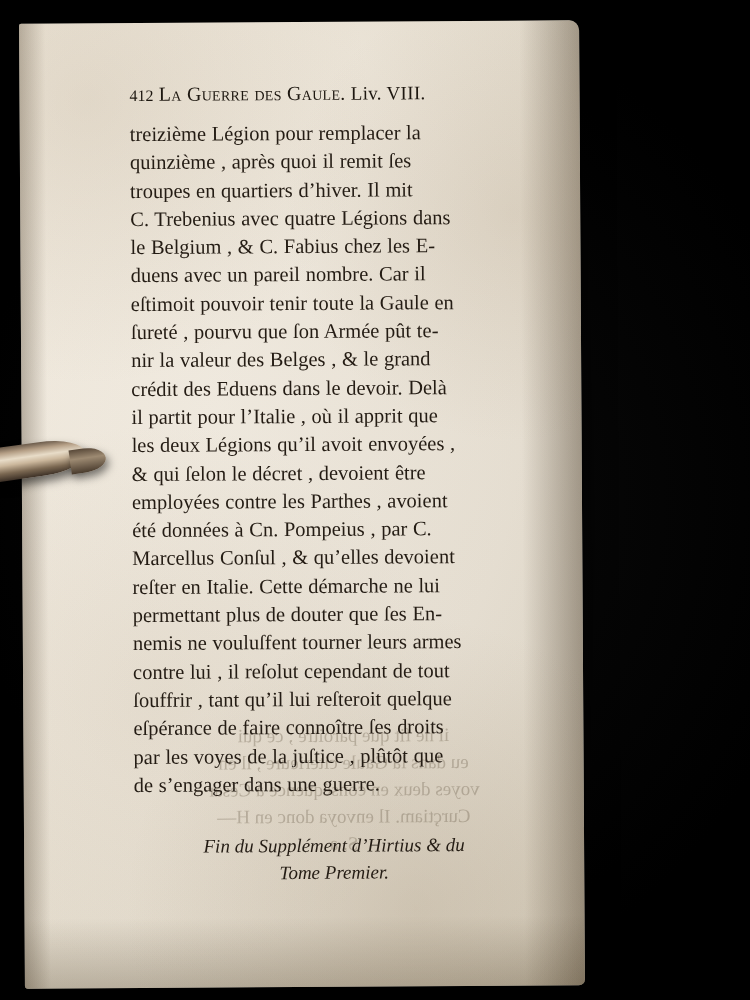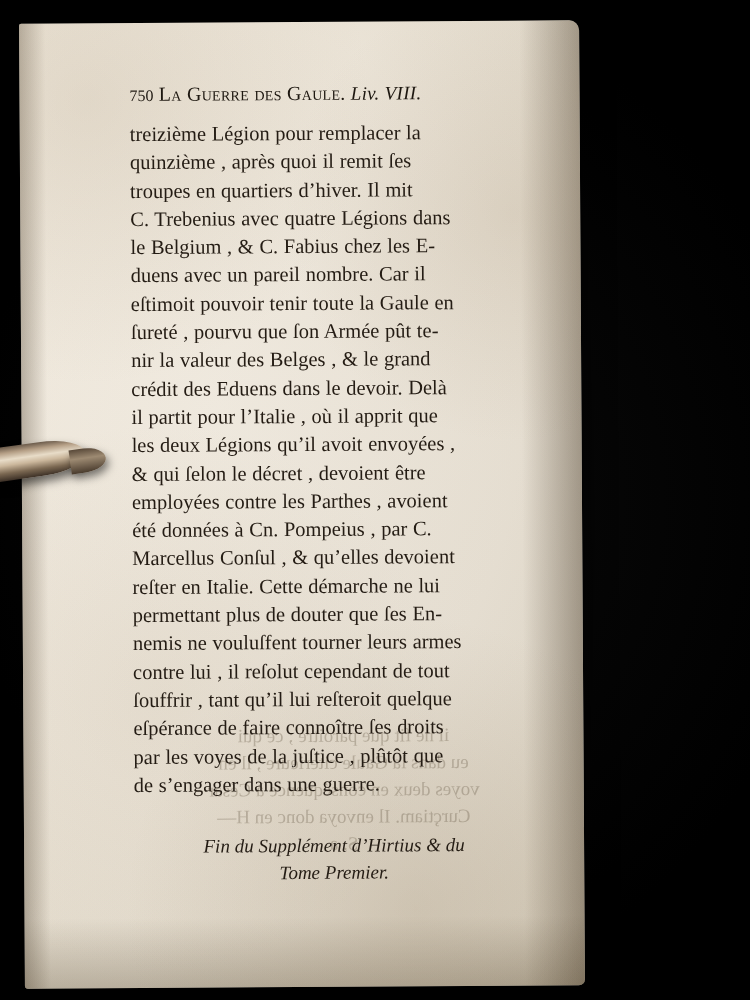--- a/index.html
+++ b/index.html
@@ -106,21 +106,20 @@
   }
   .running-head .folio {
     font-size: 16px;
     letter-spacing: 0;
   }
   .running-head .title {
     font-variant: small-caps;
     font-size: 20px;
   }
   .running-head .book {
-    font-style: italic;
     font-size: 19px;
   }
 
   .body-text {
     font-size: 20.5px;
     line-height: 28.3px;
     text-align: justify;
     text-align-last: left;
     word-spacing: 0.5px;
     color: #241c14;
@@ -203,21 +202,21 @@
       <span class="line">il ne fit que paroitre ; ce qui</span>
       <span class="line">eu dans la Gaule citerieure , il en</span>
       <span class="line">voyes deux en conséquence à César</span>
       <span class="line">Curçtiam. Il envoya donc en H—</span>
       <span class="line">S. a</span>
     </div>
 
     <div class="textblock">
 
       <div class="running-head">
-        <span class="folio">750</span>
+        <span class="folio">412</span>
         <span class="title">La Guerre des Gaule.</span>
         <span class="book">Liv. VIII.</span>
       </div>
 
       <div class="body-text">
         <span class="line">treizième Légion pour remplacer la</span>
         <span class="line">quinzième ,  après  quoi  il  remit  ſes</span>
         <span class="line">troupes  en  quartiers  d’hiver.    Il  mit</span>
         <span class="line">C. Trebenius  avec  quatre  Légions dans</span>
         <span class="line">le Belgium ,   &amp;  C. Fabius chez les E-</span>

